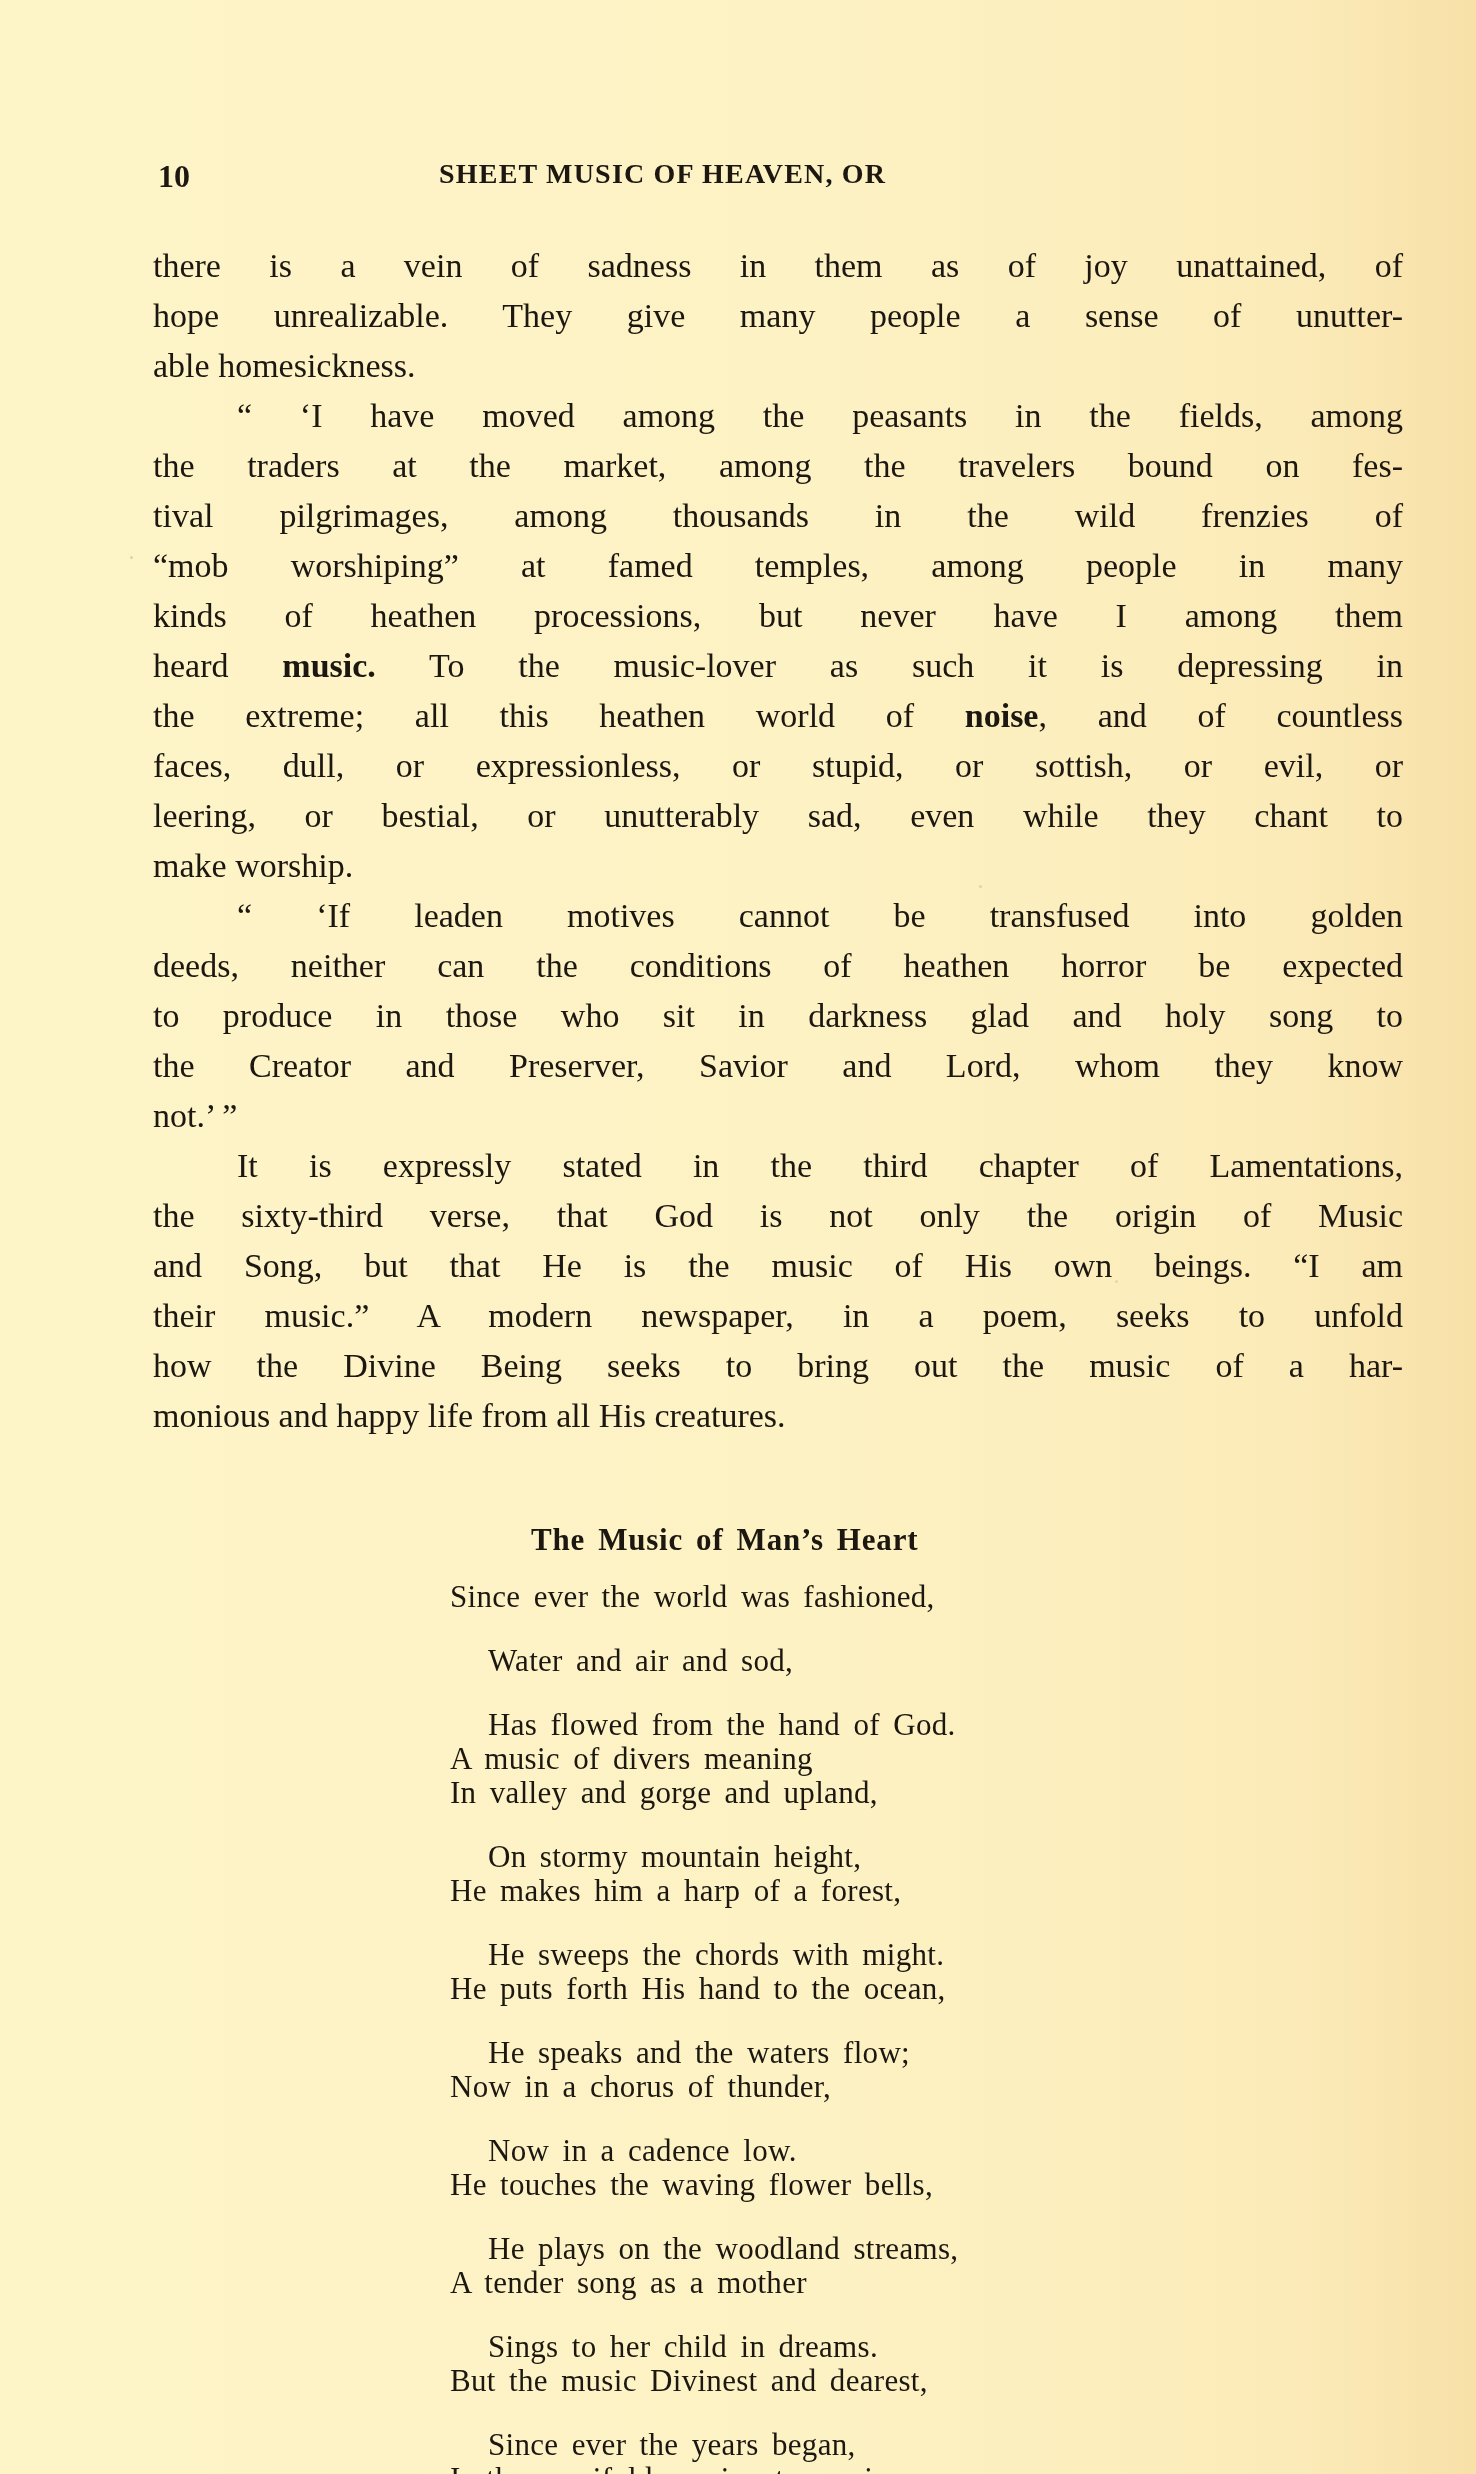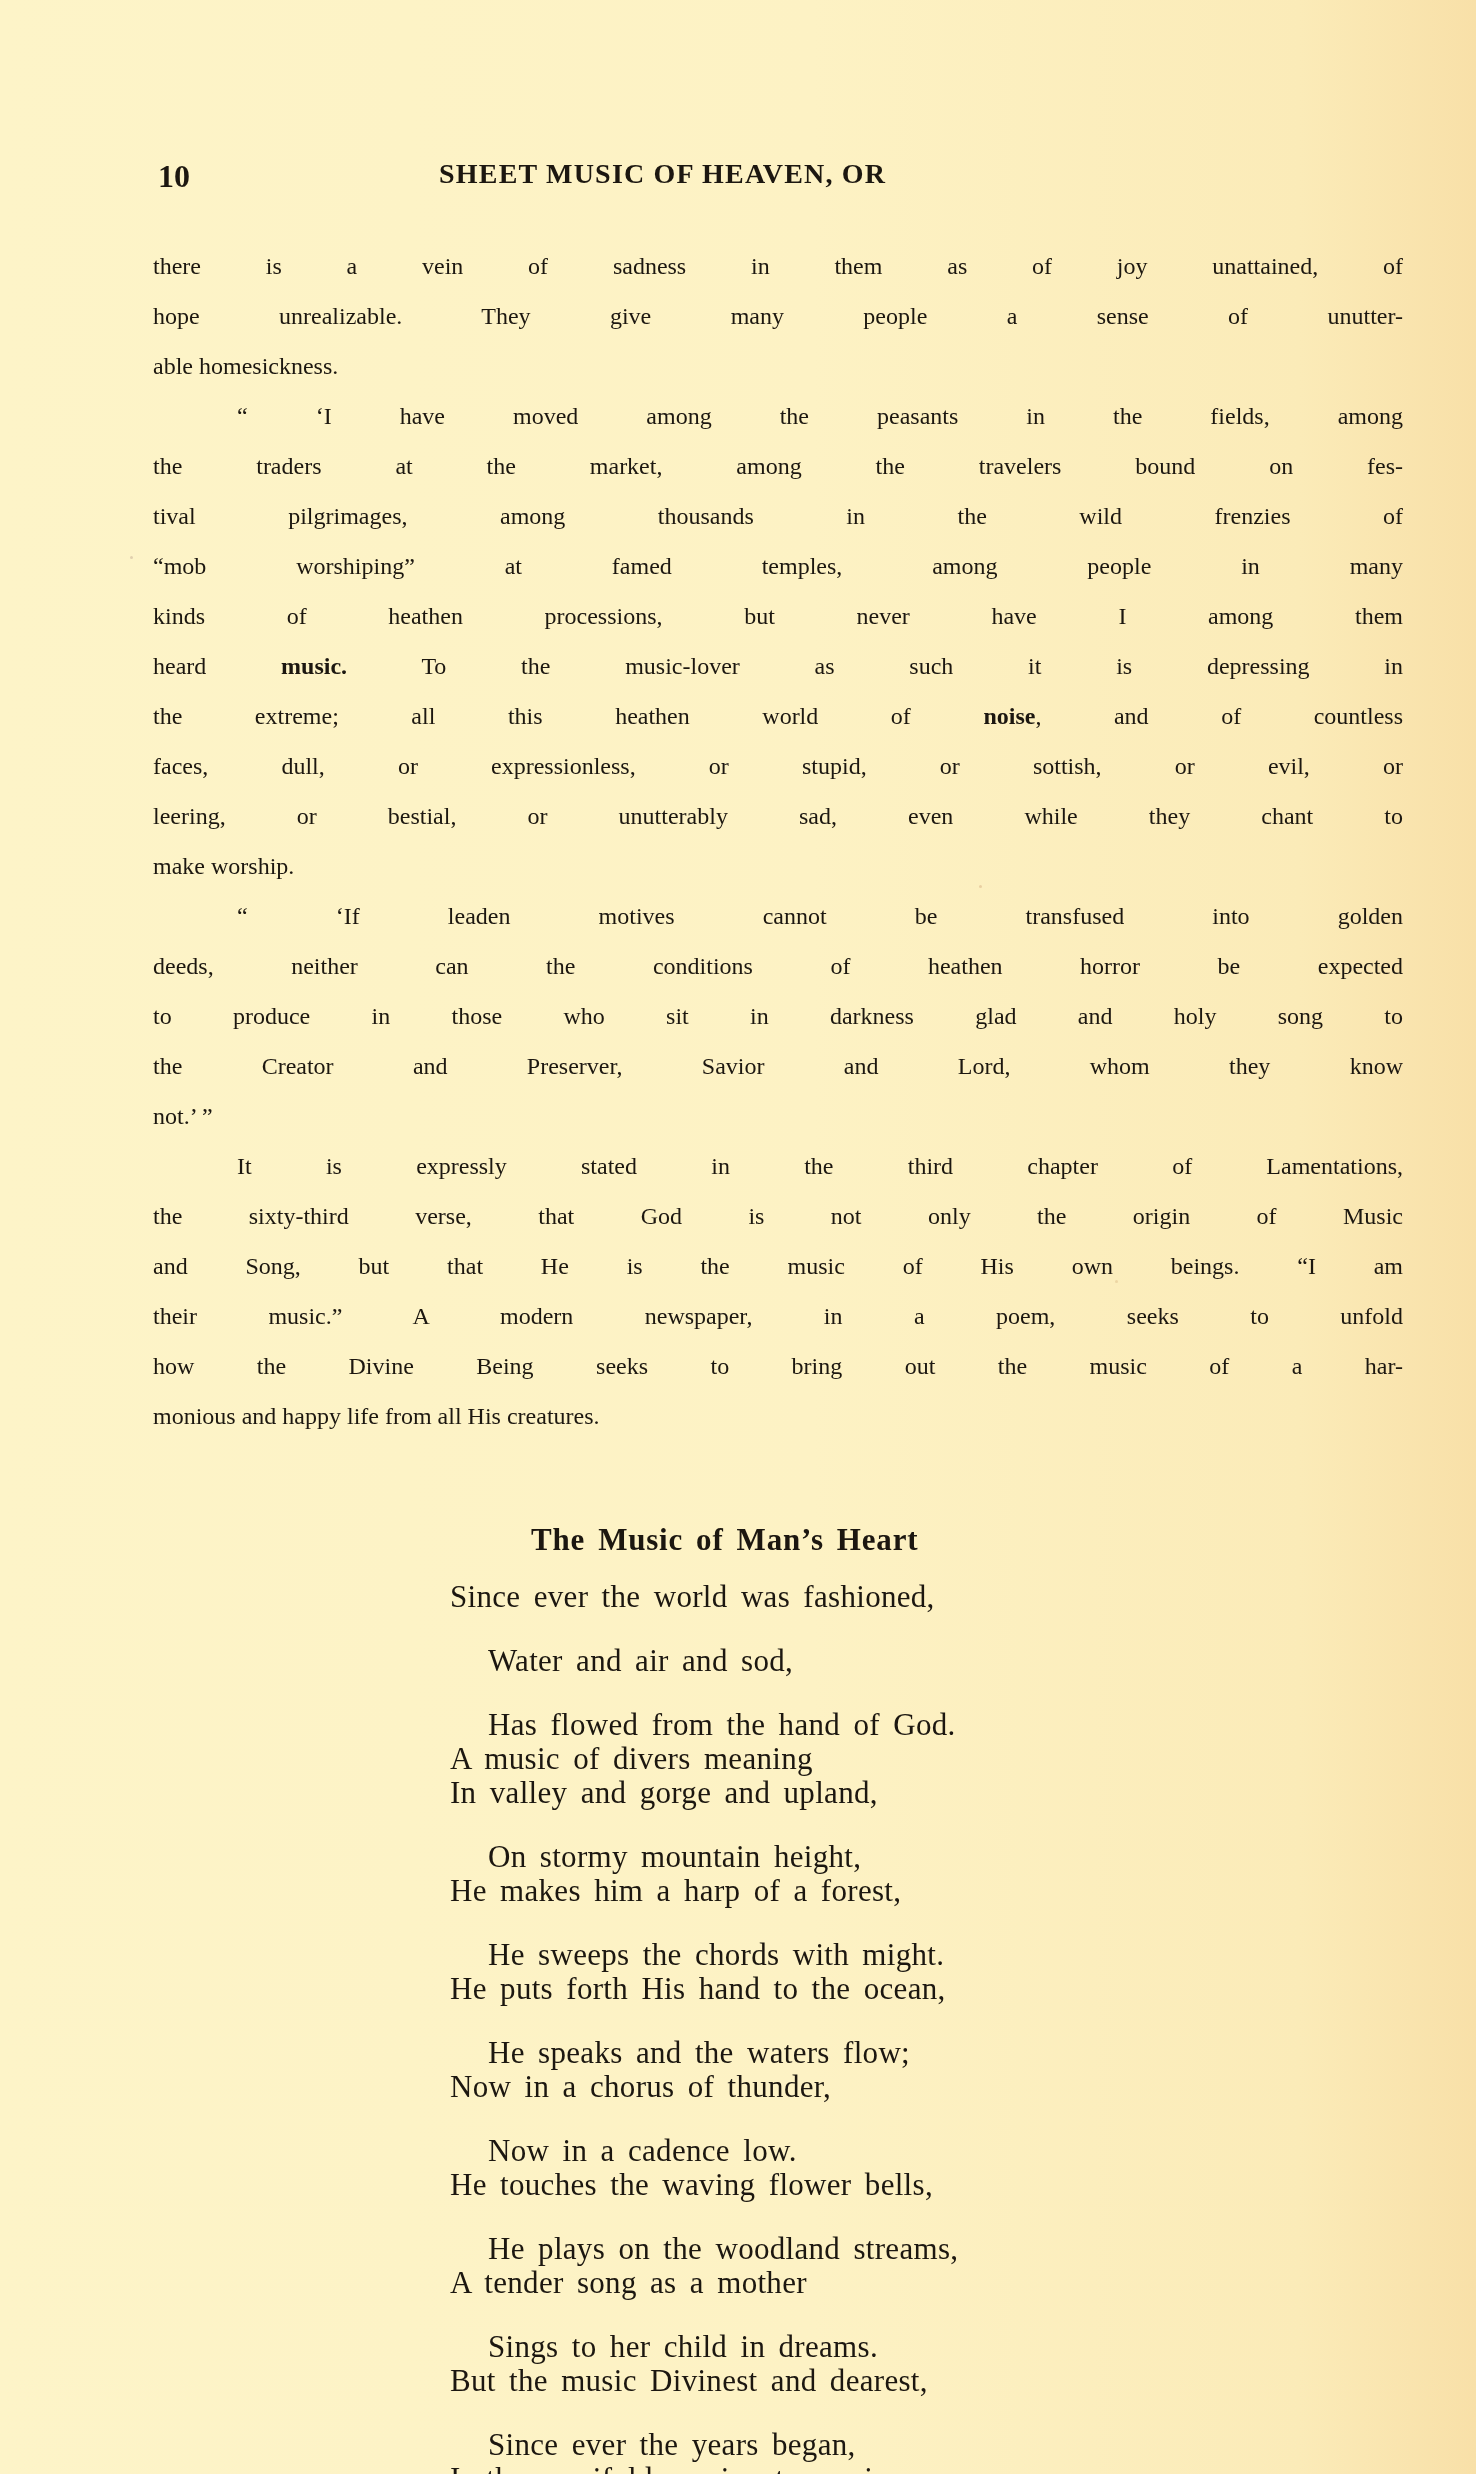--- a/index.html
+++ b/index.html
@@ -51,21 +51,21 @@
       position: absolute;
       left: 153px;
       top: 241px;
       width: 1250px;
     }
     .line {
       display: block;
       height: 50px;
       line-height: 50px;
       font-family: "Liberation Serif", serif;
-      font-size: 24px;
+      font-size: 34px;
       white-space: nowrap;
       text-align: justify;
       text-align-last: justify;
       overflow: visible;
     }
     .line.last {
       text-align: left;
       text-align-last: left;
     }
     .line.indent {

